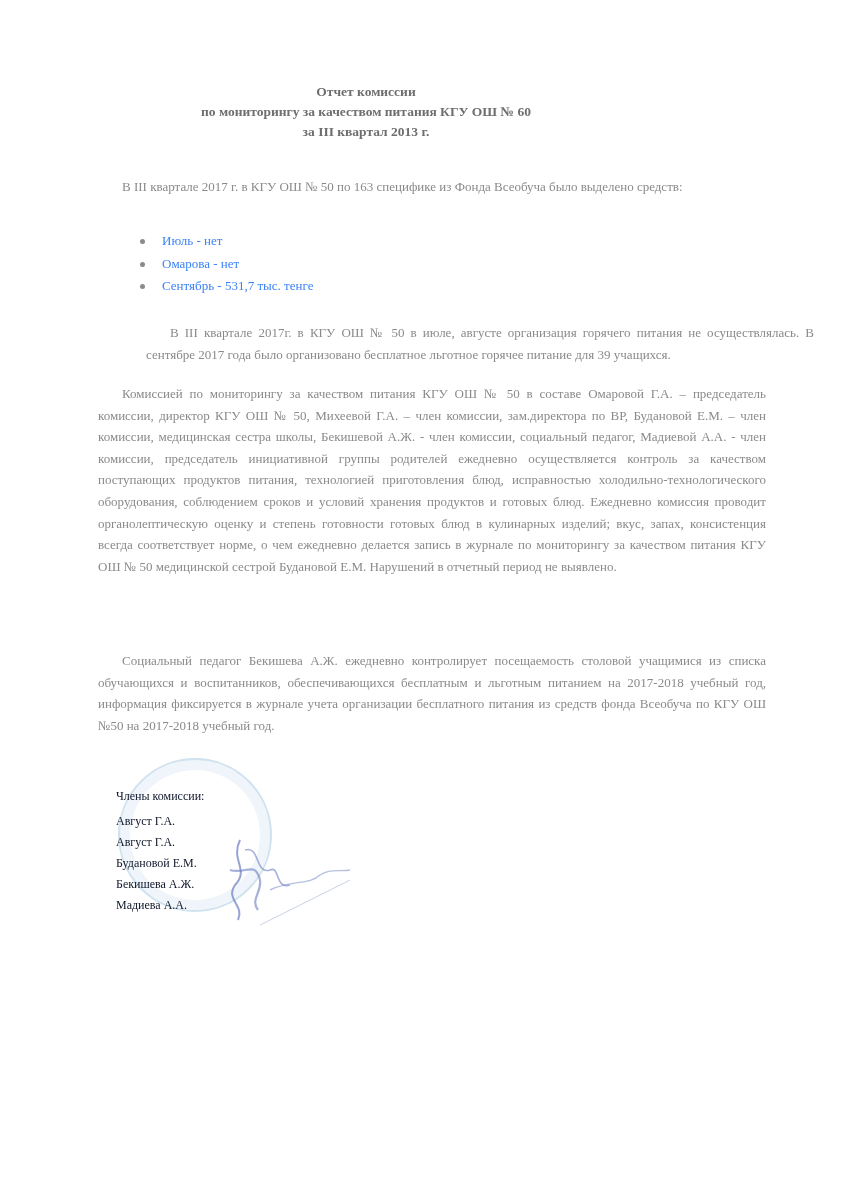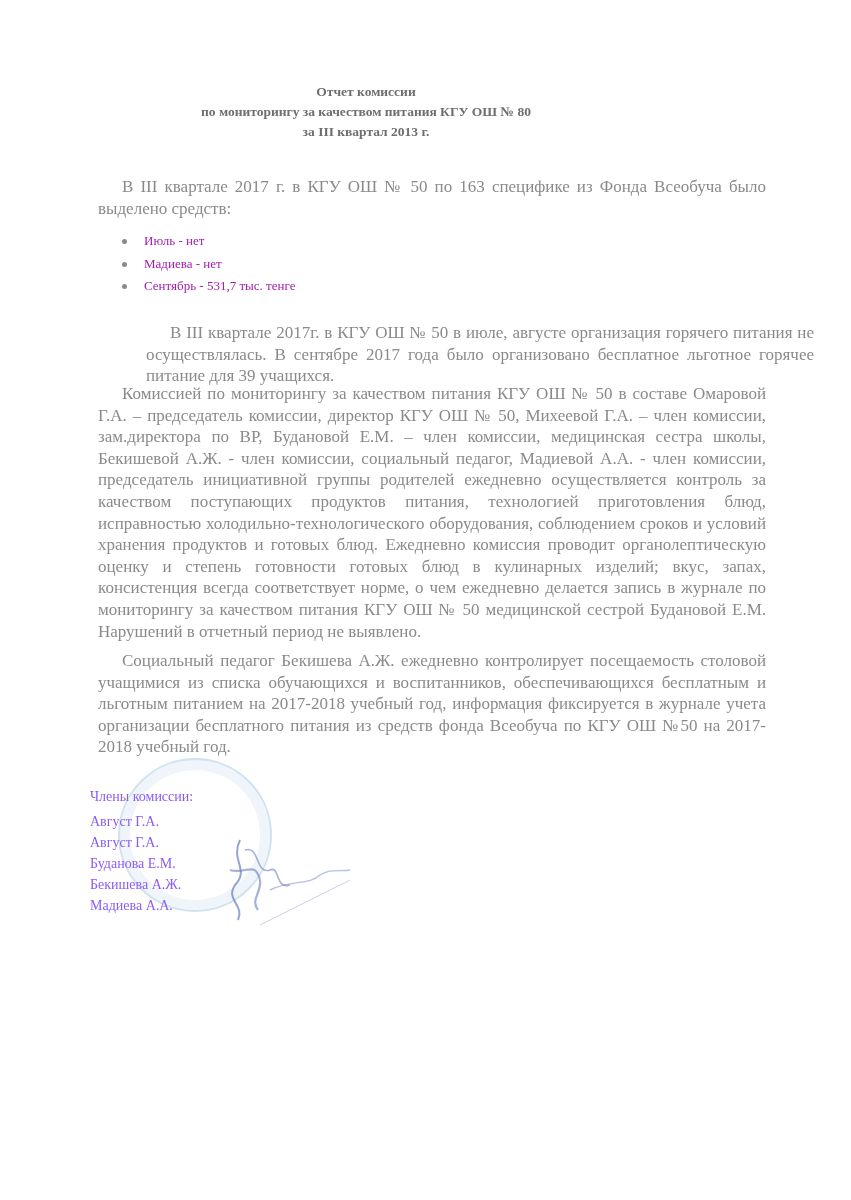--- a/index.html
+++ b/index.html
@@ -10,63 +10,63 @@
       font-family: "Liberation Serif", "DejaVu Serif", serif;
       color: #7a7a7a;
       filter: blur(0.45px);
     }
     .title-block {
       position: absolute; left: 0; top: 82px; width: 732px; text-align: center;
       font-weight: bold; font-size: 13.5px; line-height: 20px; color: #6e6e6e;
     }
     .title-block div { margin: 0; }
     .para {
-      position: absolute; left: 98px; width: 668px; font-size: 17px;
+      position: absolute; left: 98px; width: 668px; font-size: 13px;
       line-height: 21.6px; text-align: justify; color: #8a8a8a;
     }
     .para .first { text-indent: 24px; display: block; }
     .indent { text-indent: 48px; }
     .bullets {
-      position: absolute; left: 120px; top: 230px; list-style: none; margin: 0; padding: 0;
-      font-size: 13px; line-height: 22.5px; color: #a21caf;
+      position: absolute; left: 138px; top: 230px; list-style: none; margin: 0; padding: 0;
+      font-size: 13px; line-height: 22.5px; color: #3b82f6;
     }
     .bullets li { position: relative; padding-left: 24px; }
     .bullets li::before {
       content: ""; position: absolute; left: 2px; top: 9px; width: 5px; height: 5px;
       border-radius: 50%; background: #8a8a8a;
     }
     .members {
-      position: absolute; left: 90px; top: 786px; font-size: 14px; line-height: 21px; color: #8b5cf6;
+      position: absolute; left: 116px; top: 786px; font-size: 12px; line-height: 21px; color: #0f172a;
     }
     .members .head { margin-bottom: 4px; }
     .stamp {
       position: absolute; left: 118px; top: 758px; width: 150px; height: 150px;
       border-radius: 50%; border: 2px solid rgba(150,190,220,0.45);
       box-shadow: inset 0 0 0 10px rgba(190,215,235,0.25);
     }
     .signature { position: absolute; left: 200px; top: 830px; width: 160px; height: 100px; }
   </style>
 </head>
 <body>
 
 <div class="page">
 
   <div class="title-block">
     <div>Отчет комиссии</div>
-    <div>по мониторингу за качеством питания КГУ ОШ № 80</div>
+    <div>по мониторингу за качеством питания КГУ ОШ № 60</div>
     <div>за III квартал 2013 г.</div>
   </div>
 
   <div class="para" style="top:176px;">
     <span class="first">В III квартале 2017 г. в КГУ ОШ № 50 по 163 специфике из Фонда Всеобуча было выделено средств:</span>
   </div>
 
   <ul class="bullets">
     <li>Июль - нет</li>
-    <li>Мадиева - нет</li>
+    <li>Омарова - нет</li>
     <li>Сентябрь - 531,7 тыс. тенге</li>
   </ul>
 
   <div class="para" style="top:322px;margin-left:48px;">
     <span class="first">В III квартале 2017г. в КГУ ОШ № 50 в июле, августе организация горячего питания не осуществлялась. В сентябре 2017 года было организовано бесплатное льготное горячее питание для 39 учащихся.</span>
   </div>
 
   <div class="para" style="top:383px;">
     <span class="first indent">Комиссией по мониторингу за качеством питания КГУ ОШ № 50 в составе Омаровой Г.А. – председатель комиссии, директор КГУ ОШ № 50, Михеевой Г.А. – член комиссии, зам.директора по ВР, Будановой Е.М. – член комиссии, медицинская сестра школы, Бекишевой А.Ж. - член комиссии, социальный педагог, Мадиевой А.А. - член комиссии, председатель инициативной группы родителей ежедневно осуществляется контроль за качеством поступающих продуктов питания, технологией приготовления блюд, исправностью холодильно-технологического оборудования, соблюдением сроков и условий хранения продуктов и готовых блюд. Ежедневно комиссия проводит органолептическую оценку и степень готовности готовых блюд в кулинарных изделий; вкус, запах, консистенция всегда соответствует норме, о чем ежедневно делается запись в журнале по мониторингу за качеством питания КГУ ОШ № 50 медицинской сестрой Будановой Е.М. Нарушений в отчетный период не выявлено.</span>
   </div>
@@ -74,21 +74,21 @@
   <div class="para" style="top:650px;">
     <span class="first indent">Социальный педагог Бекишева А.Ж. ежедневно контролирует посещаемость столовой учащимися из списка обучающихся и воспитанников, обеспечивающихся бесплатным и льготным питанием на 2017-2018 учебный год, информация фиксируется в журнале учета организации бесплатного питания из средств фонда Всеобуча по КГУ ОШ №50 на 2017-2018 учебный год.</span>
   </div>
 
   <div class="stamp"></div>
 
   <div class="members">
     <div class="head">Члены комиссии:</div>
     <div>Август Г.А.</div>
     <div>Август Г.А.</div>
-    <div>Буданова Е.М.</div>
+    <div>Будановой Е.М.</div>
     <div>Бекишева А.Ж.</div>
     <div>Мадиева А.А.</div>
   </div>
 
   <svg class="signature" viewBox="0 0 160 100">
     <path d="M40 10 C 30 30, 50 40, 35 55 C 25 70, 45 75, 38 90" fill="none" stroke="#6a7cc0" stroke-width="2" opacity="0.7"></path>
     <path d="M45 20 C 60 15, 55 45, 70 40 C 80 35, 75 60, 90 55" fill="none" stroke="#6a7cc0" stroke-width="1.6" opacity="0.6"></path>
     <path d="M70 60 C 90 50, 110 55, 120 45 C 130 38, 140 42, 150 40" fill="none" stroke="#7a8ac8" stroke-width="1.4" opacity="0.55"></path>
     <path d="M60 95 L 150 50" fill="none" stroke="#8a96c8" stroke-width="1" opacity="0.45"></path>
     <path d="M30 40 C 45 45, 55 30, 60 50 C 62 62, 50 70, 58 80" fill="none" stroke="#5d70b8" stroke-width="2.2" opacity="0.55"></path>

